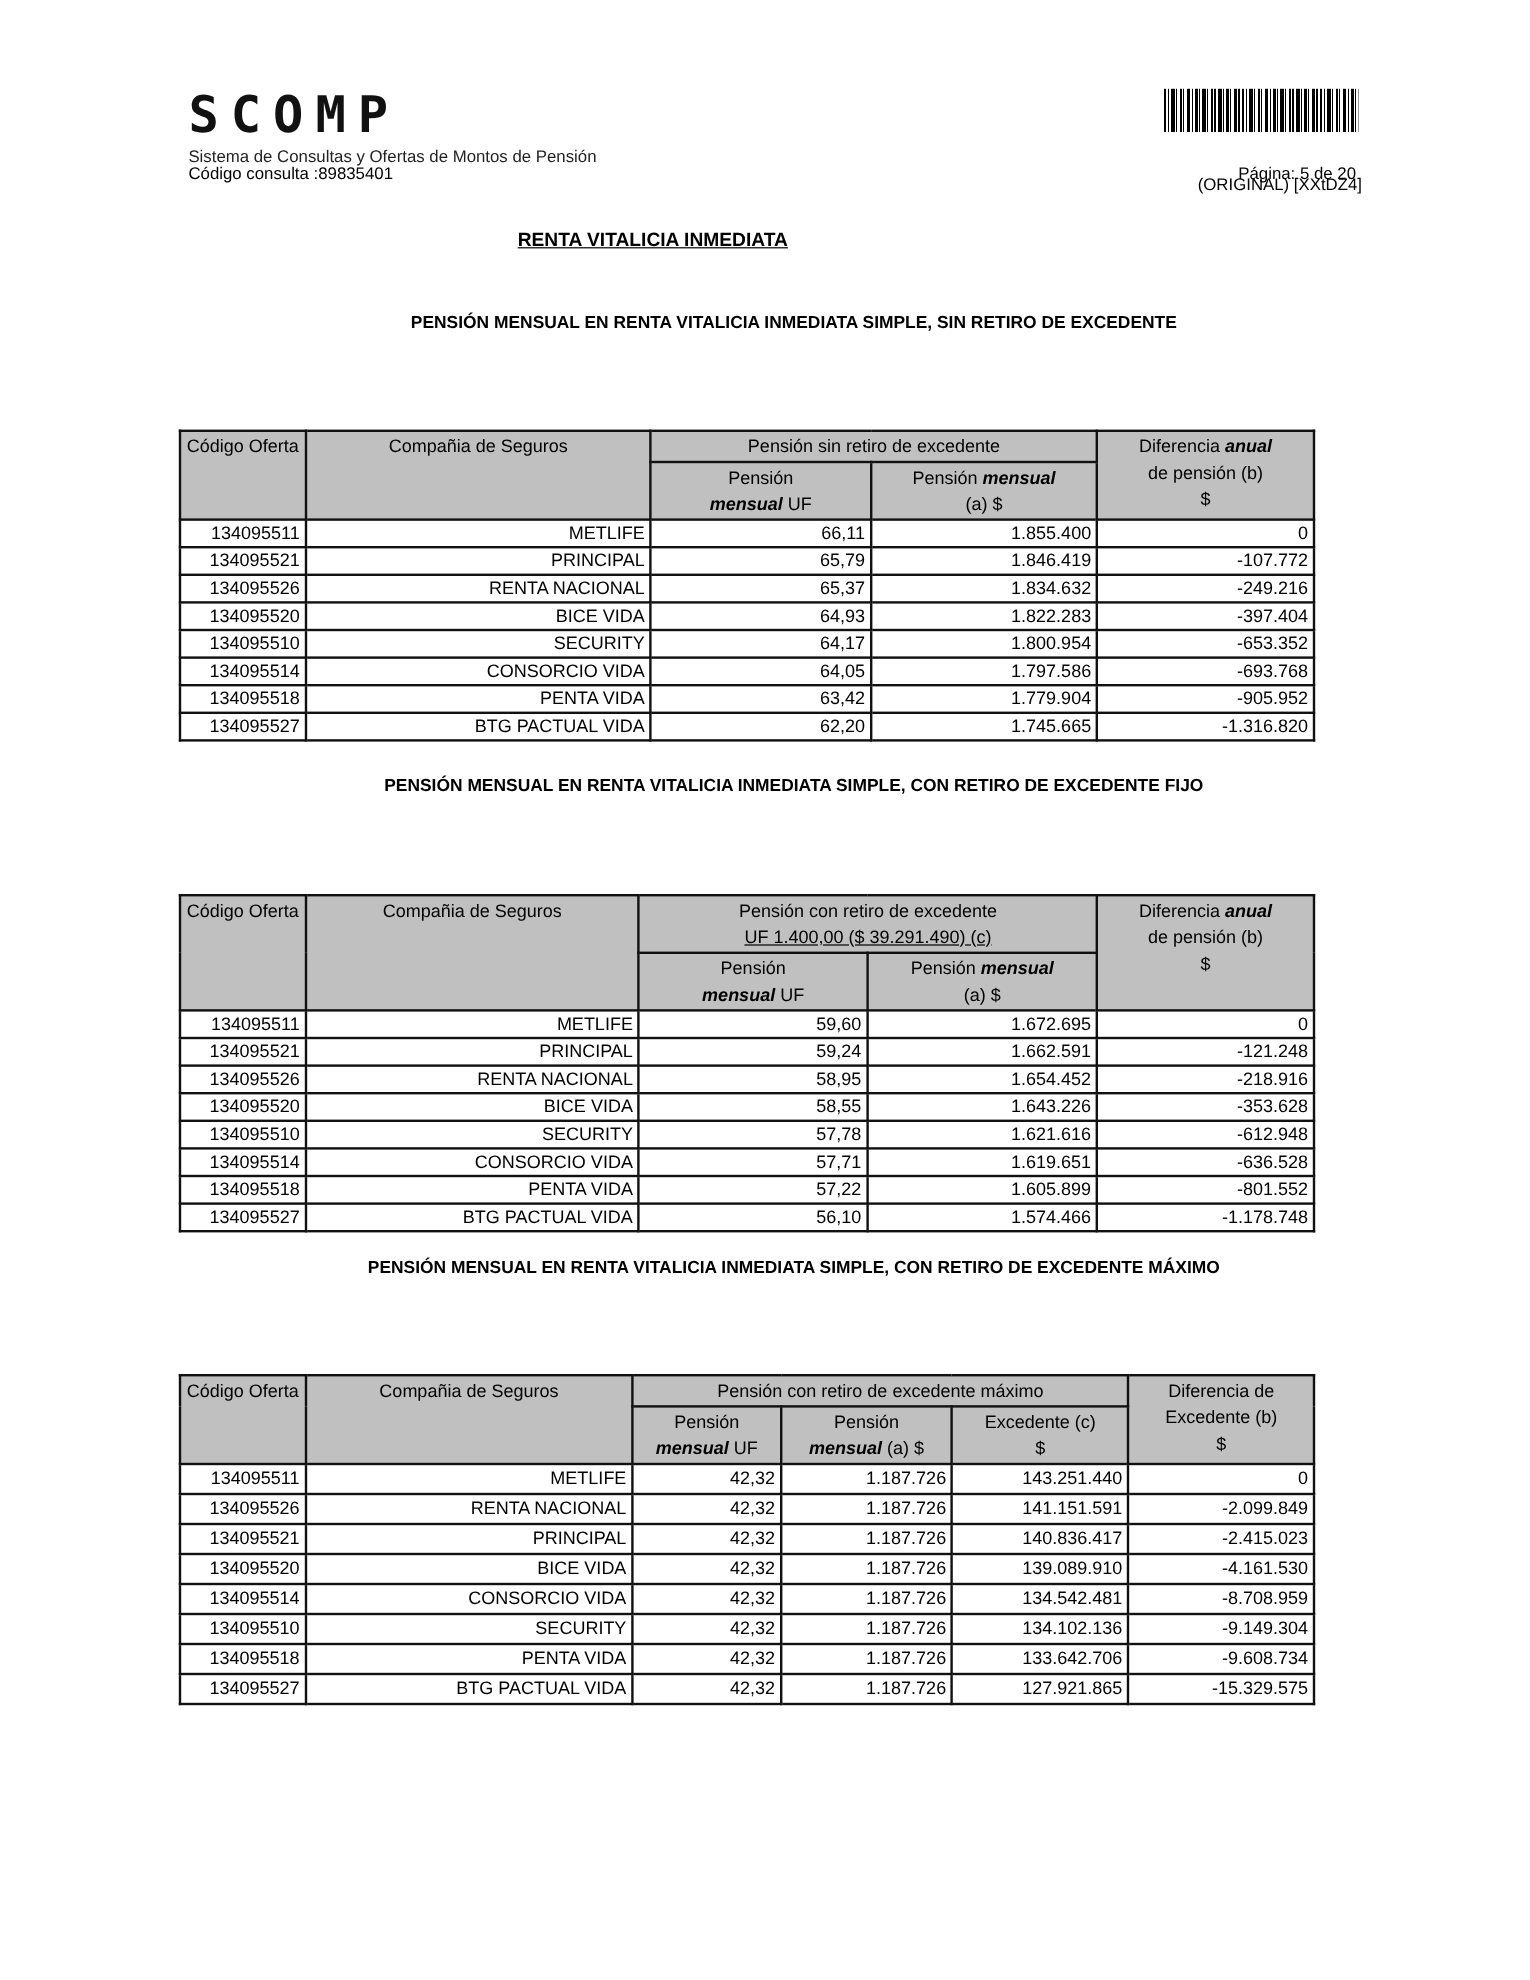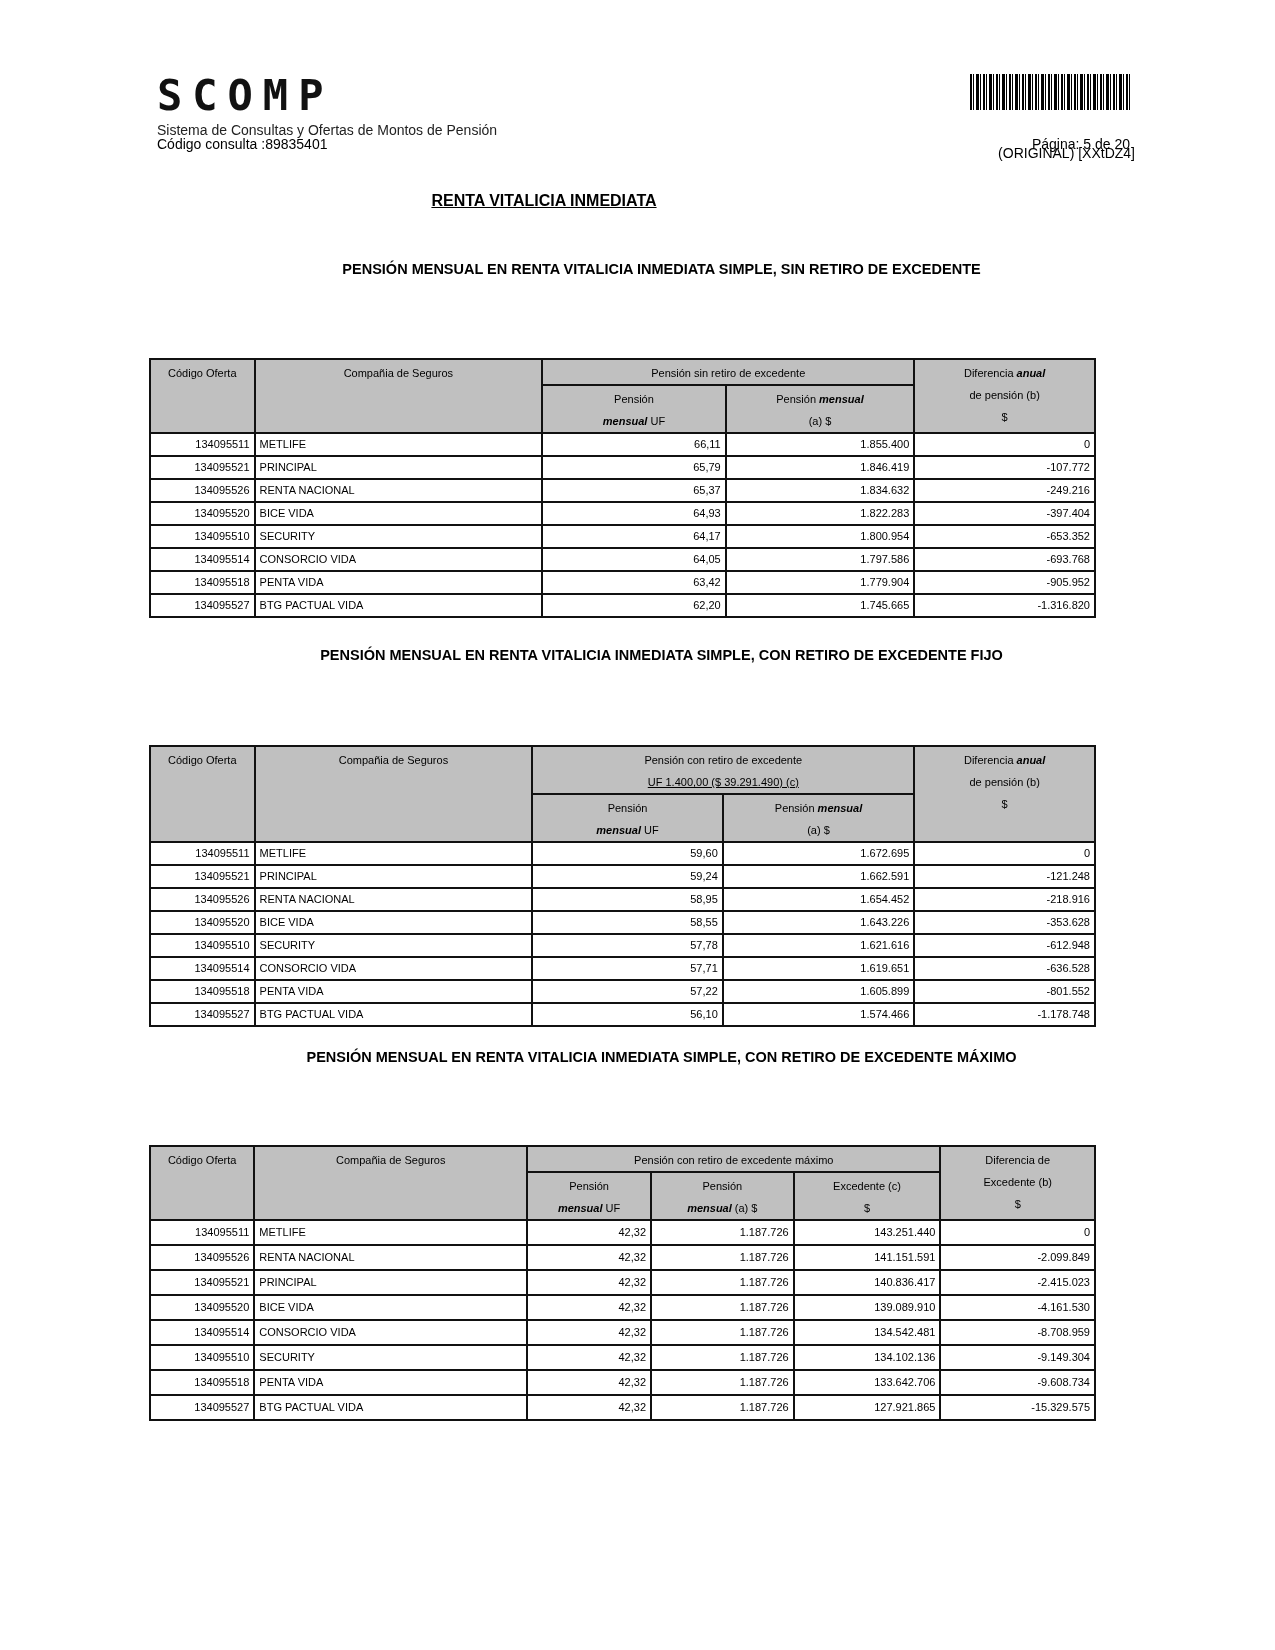--- a/index.html
+++ b/index.html
@@ -8,26 +8,26 @@
   .logo-word { font-family:"DejaVu Sans Mono", monospace; font-weight:bold; font-size:42px; letter-spacing:10px; line-height:48px; color:#111;
     background-image: radial-gradient(circle, #111 40%, transparent 45%); -webkit-text-stroke:0; }
   .logo-sub { font-size:14px; color:#222; margin-top:2px; white-space:nowrap; }
   .consulta { position:absolute; left:157px; top:136px; font-size:14px; }
   .barcode { position:absolute; left:970px; top:74px; width:162px; height:36px;
     background: repeating-linear-gradient(90deg, #000 0 2px, #fff 2px 3px, #000 3px 4px, #fff 4px 6px, #000 6px 9px, #fff 9px 10px, #000 10px 11px, #fff 11px 13px); }
   .pagina { position:absolute; right:145px; top:136px; font-size:14px; text-align:left; }
   .original { position:absolute; right:140px; top:145px; font-size:14px; text-align:right; }
   .main-title { position:absolute; left:0; width:1088px; top:192px; text-align:center; font-weight:bold; font-size:16px; text-decoration:underline; }
   .sec-title { position:absolute; left:0; width:1275px; text-align:center; font-weight:bold; font-size:14.5px;padding-left:24px; }
-  table.t { position:absolute; left:149px; border-collapse:collapse; font-size:11px; }
+  table.t { position:absolute; left:149px; border-collapse:collapse; font-size:15px; }
   table.t td, table.t th { border:2px solid #111; padding:0 4px; }
   table.t th { background:#c0c0c0; font-weight:normal; vertical-align:top; text-align:center; line-height:22px; padding-top:2px; }
   table.t td { height:21px; line-height:21px; }
   td.num { text-align:right; }
-  td.name { text-align:left; }
+  td.name { text-align:right; }
   b { font-weight:bold;font-style:italic; }
 </style>
 </head>
 <body>
 
 <div class="logo">
   <div class="logo-word" style="background:none;">SCOMP</div>
   <div class="logo-sub">Sistema de Consultas y Ofertas de Montos de Pensión</div>
 </div>
 <div class="consulta"><span>Código consulta :</span><span>89835401</span></div>

